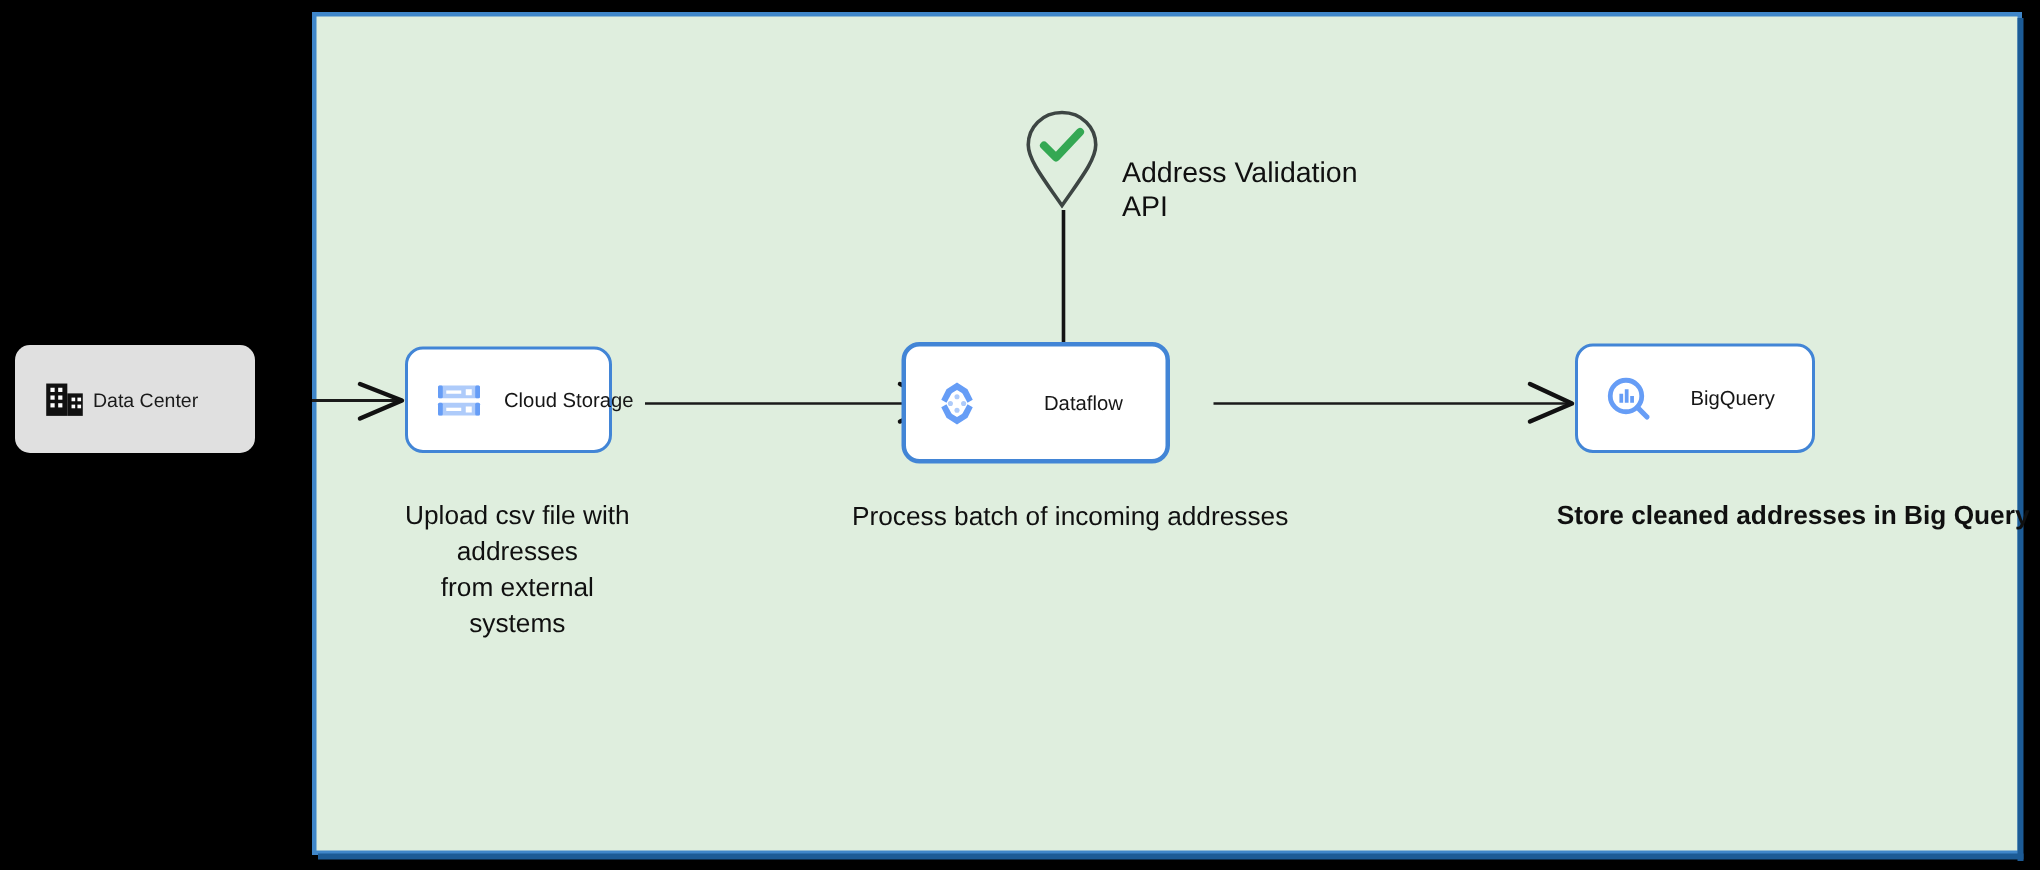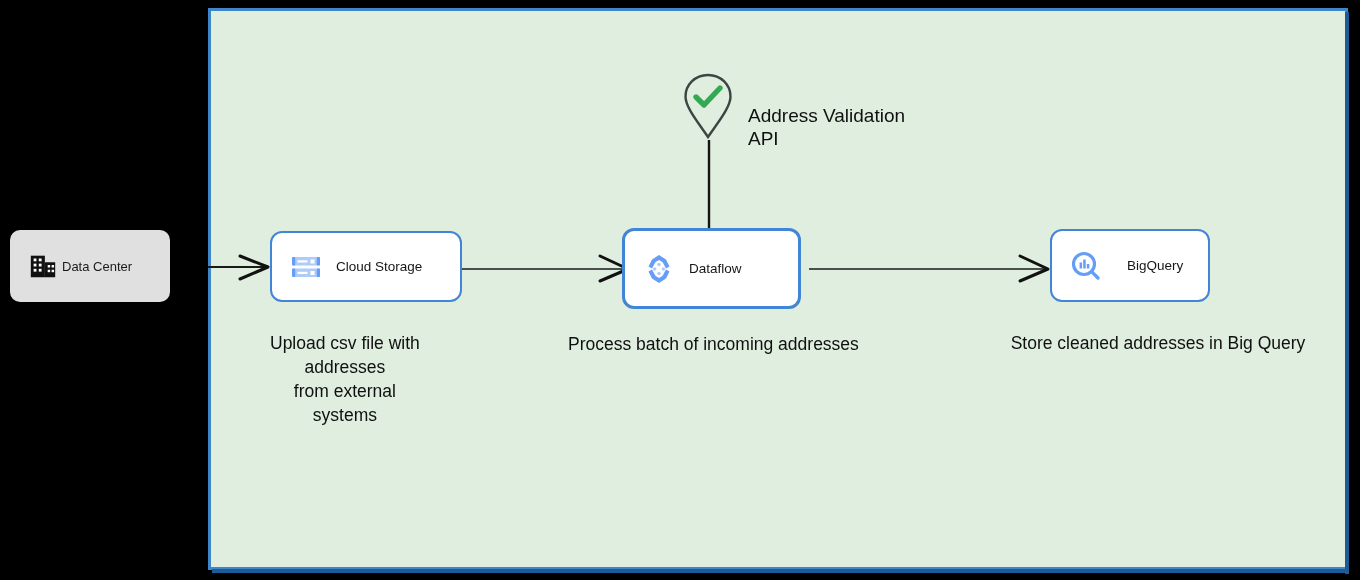--- a/index.html
+++ b/index.html
@@ -99,29 +99,30 @@
   .node .node-label {
     margin-left: 14px;
     font-size: 13.5px;
     color: #161616;
     white-space: nowrap;
   }
 
   #node-storage {
     left: 270px;
     top: 231px;
-    width: 192px;
+    width: 138px;
     height: 71px;
   }
   #node-dataflow {
-    left: 622px;
+    left: 601px;
     top: 228px;
     width: 179px;
     height: 81px;
     border-width: 3px;
+    gap: 28px;
   }
   #node-bigquery {
     left: 1050px;
     top: 229px;
     width: 160px;
     height: 73px;
     gap: 11px;
   }
 
   
@@ -167,24 +168,25 @@
     text-align: center;
   }
   #caption-process {
     left: 568px;
     top: 312px;
     width: 336px;
     text-align: left;
     margin-top: 20px;
   }
   #caption-store {
-    left: 988px;
+    left: 1013px;
     top: 331px;
     width: 340px;
-    text-align: center;
+    text-align: right;
+    font-weight: bold;
   }
 </style>
 </head>
 <body>
 
 <div id="canvas">
 
   <div class="panel"></div>
   <div class="panel-shadow"></div>
   <div class="panel-shadow-bottom"></div>

